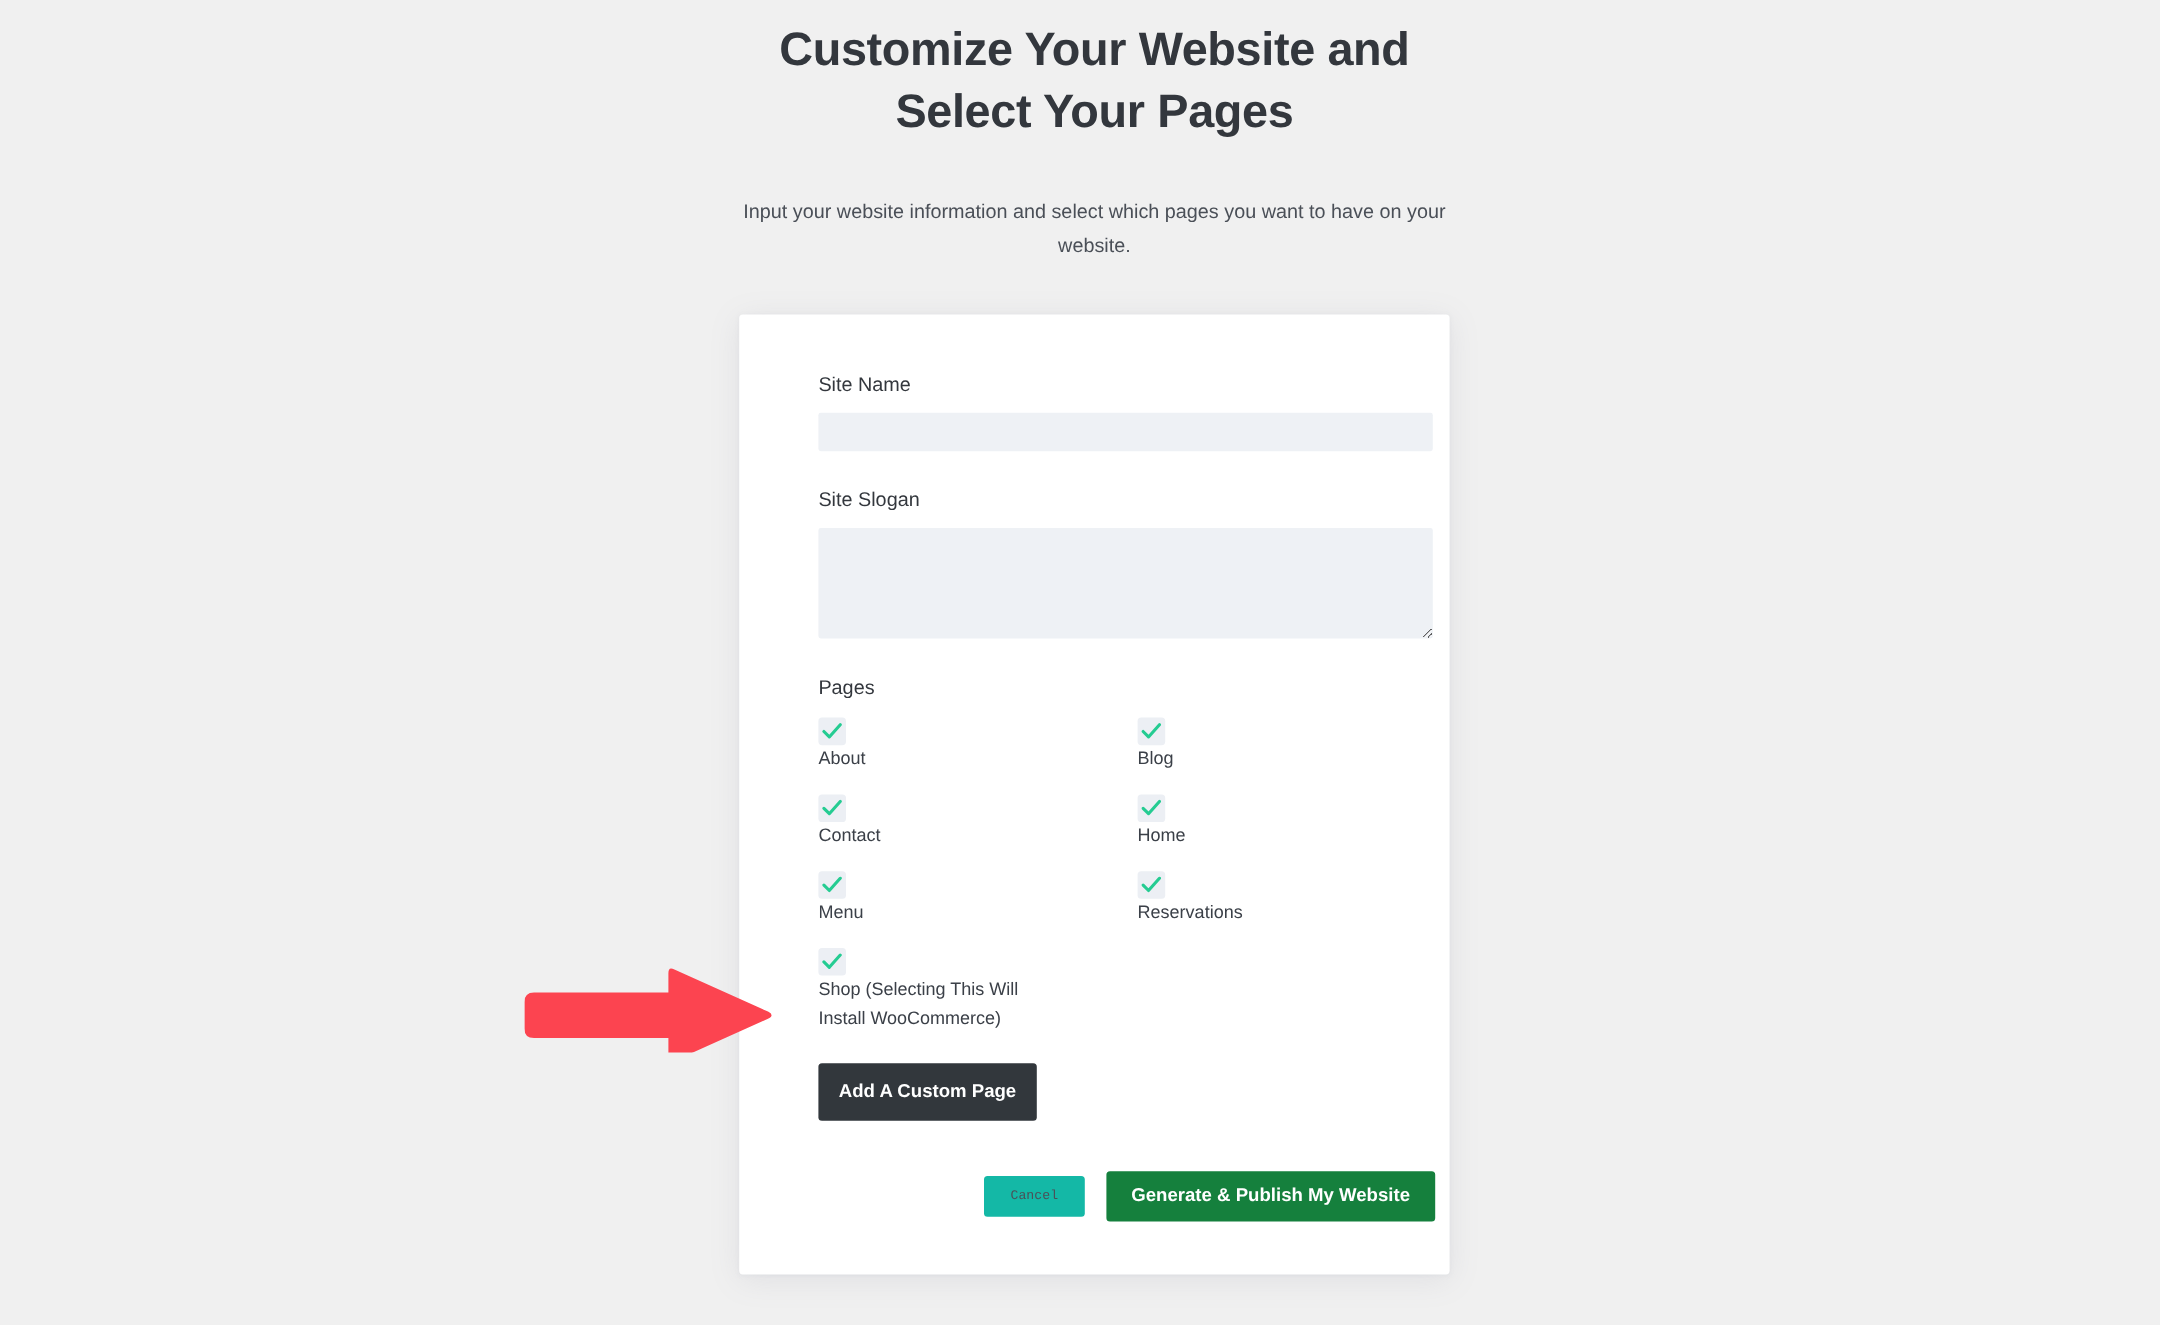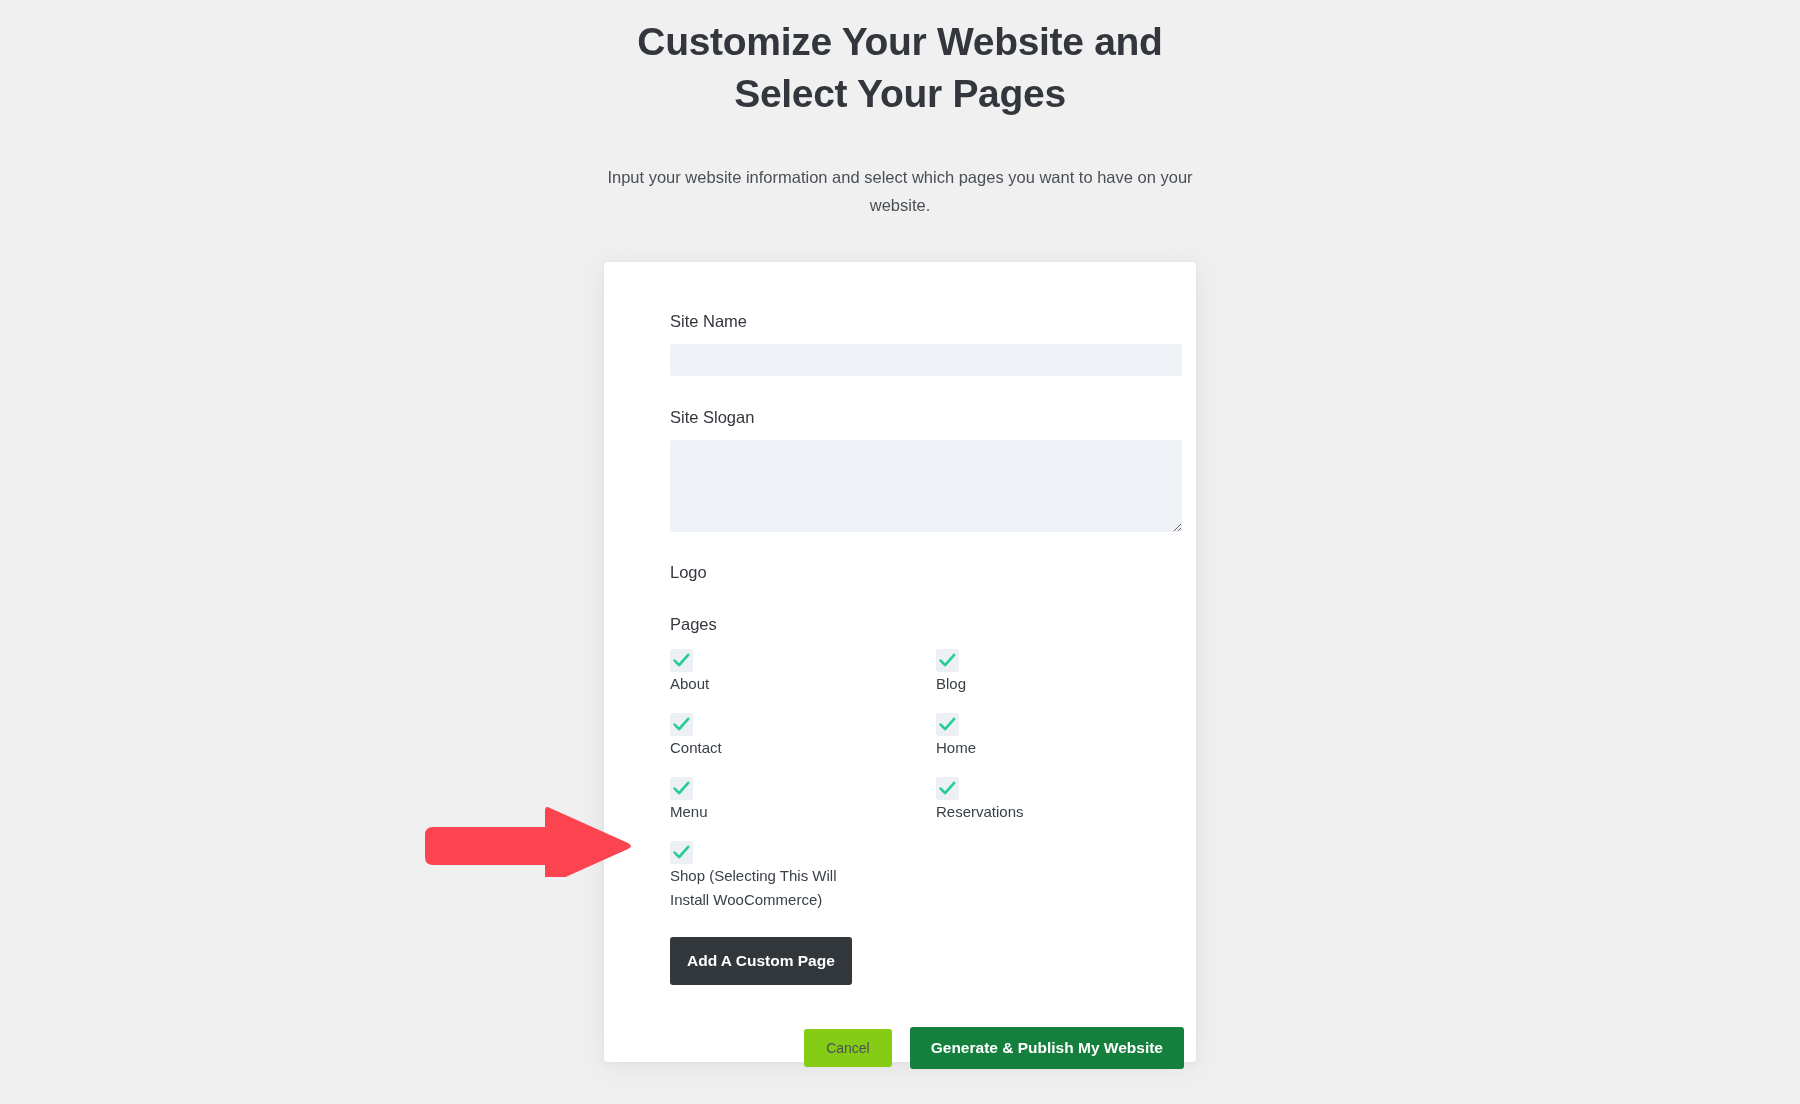--- a/index.html
+++ b/index.html
@@ -10,20 +10,21 @@
     background: #f0f0f0;
     font-family: "Liberation Sans", sans-serif;
     overflow: hidden;
   }
 
   #page {
     position: relative;
     width: 1495px;
     height: 1104px;
     background: #f0f0f0;
+    margin-left: 12px;
   }
 
   
   .header {
     position: absolute;
     left: 0;
     top: 0;
     width: 1800px;
     text-align: center;
     padding-top: 16px;
@@ -186,28 +187,28 @@
   .actions {
     margin-top: 42px;
     display: flex;
     justify-content: flex-end;
     align-items: center;
     width: 514px;
     gap: 18px;
   }
 
   .cancel-btn {
-    background: #84cc16;
+    background: #14b8a6;
     color: #4b5058;
-    font-size: 14px;
+    font-size: 11px;
     border: none;
     border-radius: 3px;
     padding: 11px 22px;
     cursor: pointer;
-    font-family: Liberation Sans, sans-serif;
+    font-family: Liberation Mono, monospace;
   }
 
   .publish-btn {
     background: #15803d;
     color: #ffffff;
     font-size: 15.5px;
     font-weight: bold;
     border: none;
     border-radius: 3px;
     padding: 12px 21px;
@@ -244,21 +245,20 @@
     </div>
 
     
     <div class="slogan-wrap">
       <div class="field-label">Site Slogan</div>
       <textarea class="textarea-input" style=""></textarea>
     </div>
 
     
     <div class="logo-wrap">
-      <div class="field-label">Logo</div>
     </div>
 
     
     <div class="pages-wrap">
       <div class="field-label">Pages</div>
       <div class="pages-grid" id="pages-grid">
           <div class="page-row">
             <div class="page-item col-left">
               <span class="checkbox">
                 <svg width="17" height="15" viewBox="0 0 17 15" xmlns="http://www.w3.org/2000/svg">

